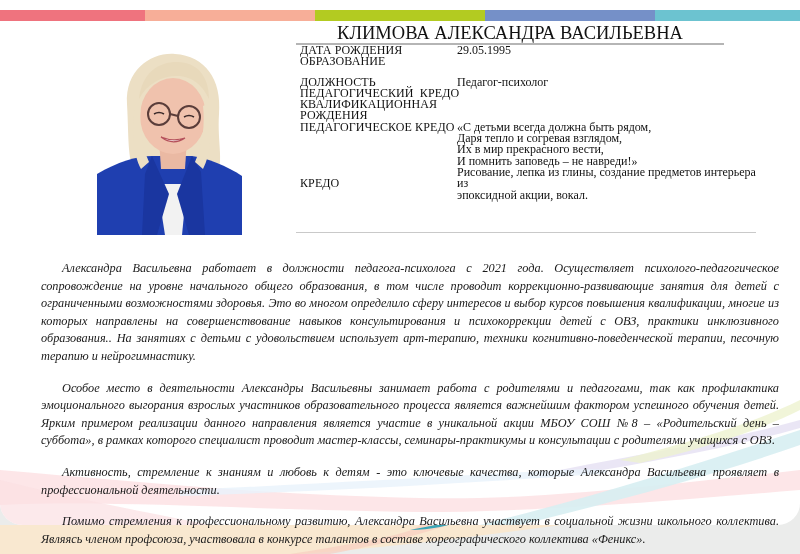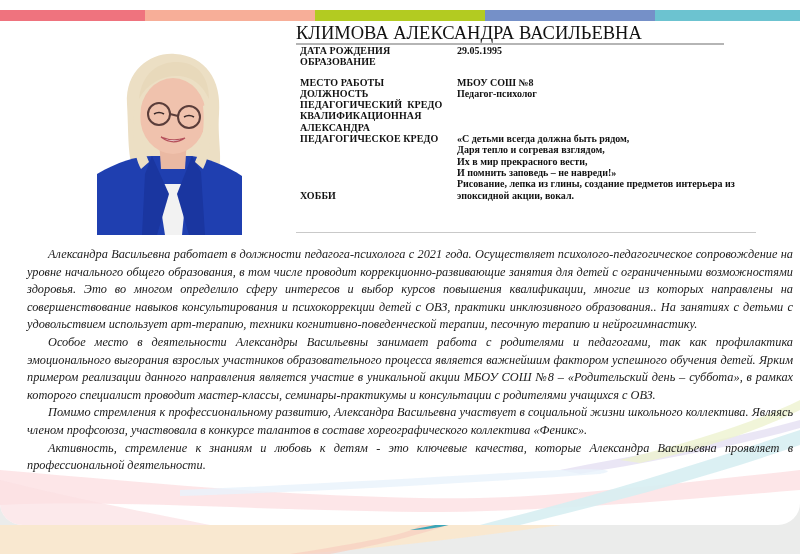--- a/index.html
+++ b/index.html
@@ -15,37 +15,37 @@
     background: #ffffff; border-radius: 0 0 22px 22px; z-index: 1; overflow: hidden;
   }
   .panel-waves { position: absolute; left: 0; top: 0; width: 800px; height: 525px; }
   .stripe { position: absolute; top: 10px; left: 0; width: 800px; height: 11px; display: flex; z-index: 3; }
   .stripe .seg { height: 11px; }
   .photo {
     position: absolute; left: 97px; top: 44px; width: 145px; height: 191px; z-index: 3;
     overflow: hidden; background: #fff;
   }
   .title {
-    position: absolute; left: 296px; top: 22px; width: 428px; 
+    position: absolute; left: 296px; top: 22px; width: 428px; text-align: center;
     font-size: 18.5px; letter-spacing: 0px; line-height: 22px; z-index: 3; color: #111;
     font-family: "Liberation Serif", serif; font-weight: normal; text-transform: none;
   }
   .title-rule { position: absolute; left: 296px; top: 43px; width: 428px; height: 2px; background: #b5b5b5; z-index: 3; }
-  .info { position: absolute; left: 300px; top: 45px; width: 460px; z-index: 3; font-size: 10px; font-weight: bold; line-height: 11.3px; }
+  .info { position: absolute; left: 300px; top: 45px; width: 460px; z-index: 3; font-size: 12px; font-weight: normal; line-height: 11.3px; }
   .row { position: relative; display: flex; }
   .row .lbl { width: 157px; flex: none; letter-spacing: 0.1px; }
   .row .val { flex: 1; }
   .gap { height: 9px; }
   .info-rule { position: absolute; left: 296px; top: 232px; width: 460px; height: 1px; background: #c9c9c9; z-index: 3; }
   .bio {
     position: absolute; left: 27px; top: 246px; width: 766px; z-index: 3;
     font-style: italic; font-size: 12.3px; line-height: 17.6px; text-align: justify;
     font-family: "Liberation Serif", serif; color: #1a1a1a;
   }
-  .bio p { margin: 0; text-indent: 21px; }
+  .bio p { margin: 14px; text-indent: 21px; }
 </style>
 </head>
 <body>
 
 <svg class="bg-waves" viewBox="0 0 800 554" preserveAspectRatio="none">
   <path d="M0 525 L0 554 L300 554 C420 545 520 530 600 520 L400 525 Z" fill="#fde7c9" opacity="0.8"></path>
   <path d="M290 554 C380 540 430 530 420 520 L460 520 C440 530 380 545 330 554 Z" fill="#f8cfc0" opacity="0.7"></path>
   <path d="M410 530 C450 522 470 518 480 516 L470 520 C450 525 430 530 410 530 Z" fill="#3aa5b6"></path>
 </svg>
 
@@ -105,53 +105,49 @@
 <div class="info">
   <div class="row">
     <span class="lbl">ДАТА РОЖДЕНИЯ</span>
     <span class="val">29.05.1995</span>
   </div>
   <div class="row">
     <span class="lbl">ОБРАЗОВАНИЕ</span>
   </div>
   <div class="gap"></div>
   <div class="row">
-    <span class="lbl">МЕСТО РАБОТЫ</span>
-    <span class="val">МБОУ СОШ №8</span>
-  </div>
-  <div class="row">
     <span class="lbl">ДОЛЖНОСТЬ</span>
     <span class="val">Педагог-психолог</span>
   </div>
   <div class="row">
     <span class="lbl" style="white-space:pre">ПЕДАГОГИЧЕСКИЙ  КРЕДО</span>
   </div>
   <div class="row">
     <span class="lbl">
       <span>КВАЛИФИКАЦИОННАЯ</span><br>
-      <span>АЛЕКСАНДРА</span>
+      <span>РОЖДЕНИЯ</span>
     </span>
   </div>
   <div class="row">
     <span class="lbl">ПЕДАГОГИЧЕСКОЕ КРЕДО</span>
     <span class="val">
       <span>«С детьми всегда должна быть рядом,</span><br>
       <span>Даря тепло и согревая взглядом,</span><br>
       <span>Их в мир прекрасного вести,</span><br>
       <span>И помнить заповедь – не навреди!»</span>
     </span>
   </div>
   <div class="row">
-    <span class="lbl"><br><span>ХОББИ</span></span>
+    <span class="lbl"><br><span>КРЕДО</span></span>
     <span class="val">
       <span>Рисование, лепка из глины, создание предметов интерьера из</span><br>
       <span>эпоксидной акции, вокал.</span>
     </span>
   </div>
 </div>
 <div class="info-rule"></div>
 
 <div class="bio">
   <p>Александра Васильевна работает в должности педагога-психолога с 2021 года. Осуществляет психолого-педагогическое сопровождение на уровне начального общего образования, в том числе проводит коррекционно-развивающие занятия для детей с ограниченными возможностями здоровья. Это во многом определило сферу интересов и выбор курсов повышения квалификации, многие из которых направлены на совершенствование навыков консультирования и психокоррекции детей с ОВЗ, практики инклюзивного образования.. На занятиях с детьми с удовольствием использует арт-терапию, техники когнитивно-поведенческой терапии, песочную терапию и нейрогимнастику.</p>
   <p>Особое место в деятельности Александры Васильевны занимает работа с родителями и педагогами, так как профилактика эмоционального выгорания взрослых участников образовательного процесса является важнейшим фактором успешного обучения детей. Ярким примером реализации данного направления является участие в уникальной акции МБОУ СОШ №8 – «Родительский день – суббота», в рамках которого специалист проводит мастер-классы, семинары-практикумы и консультации с родителями учащихся с ОВЗ.</p>
+  <p>Активность, стремление к знаниям и любовь к детям  - это ключевые качества, которые Александра Васильевна проявляет в профессиональной деятельности.</p>
   <p>Помимо стремления к профессиональному развитию, Александра Васильевна участвует в социальной жизни школьного коллектива. Являясь членом профсоюза, участвовала в конкурсе талантов в составе хореографического коллектива «Феникс».</p>
-  <p>Активность, стремление к знаниям и любовь к детям  - это ключевые качества, которые Александра Васильевна проявляет в профессиональной деятельности.</p>
 </div>
 
 </body></html>

